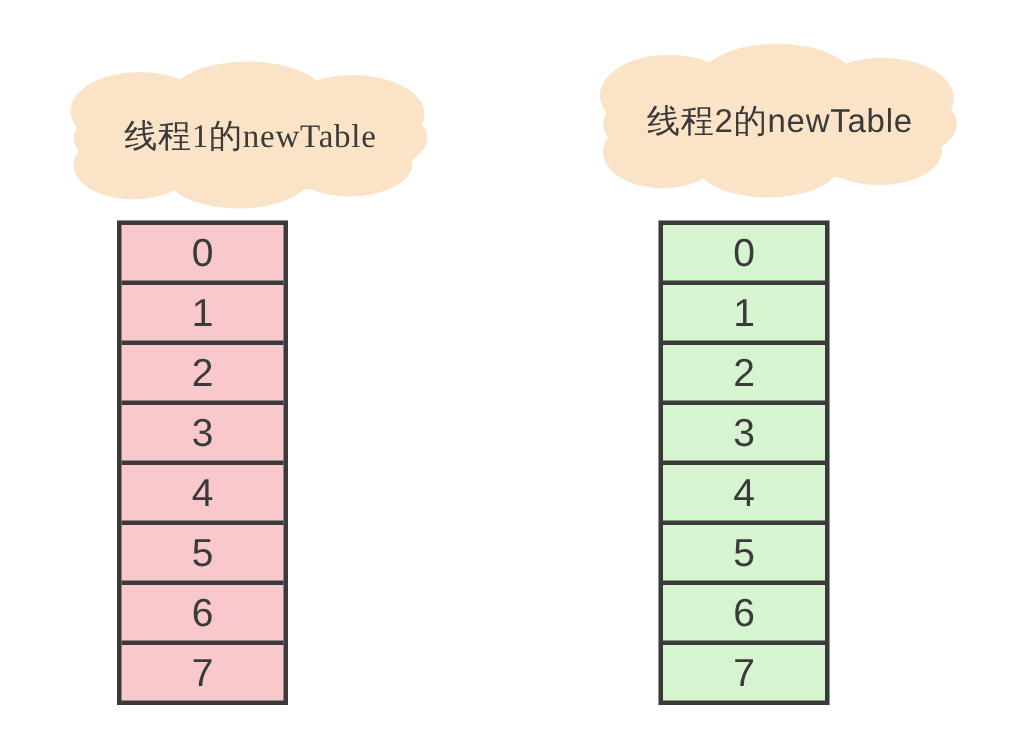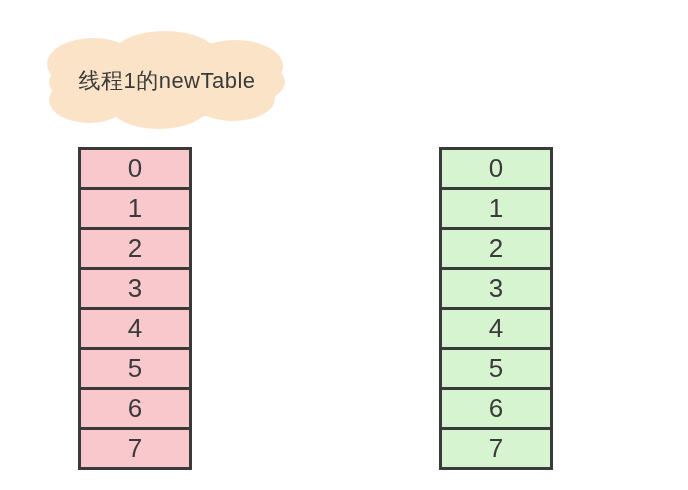--- a/index.html
+++ b/index.html
@@ -30,21 +30,21 @@
   }
   .cloud-blob { fill: var(--cloud, #fbe3c8); }
   .cloud-label {
     position: relative;
     z-index: 1;
     font-size: 22px;
     color: var(--text, #3a3a3a);
     letter-spacing: 0.5px;
     white-space: nowrap;
   }
-  #cloud-1 { left: 33px;  top: 28px;  width: 268px; height: 105px; }
+  #cloud-1 { left: 33px;  top: 38px;  width: 268px; height: 105px; font-family: Liberation Serif, serif; }
   #cloud-2 { left: 386px; top: 26px;  width: 268px; height: 110px; }
 
   
   .array-table {
     position: absolute;
     top: 147px;
     width: 114px;
     height: 323px;
     box-sizing: border-box;
     border: 3px solid var(--border, #3a3a3a);
@@ -77,20 +77,34 @@
         <ellipse cx="132" cy="27" rx="52" ry="24"></ellipse>
         <ellipse cx="202" cy="38" rx="48" ry="26"></ellipse>
         <ellipse cx="56" cy="72" rx="40" ry="23"></ellipse>
         <ellipse cx="126" cy="79" rx="48" ry="22"></ellipse>
         <ellipse cx="200" cy="71" rx="42" ry="22"></ellipse>
       </g>
     </svg>
     <span class="cloud-label">线程1的newTable</span>
   </div>
 
+  <div class="cloud" id="cloud-2">
+    <svg viewBox="0 0 268 105" preserveAspectRatio="none" aria-hidden="true">
+      <g class="cloud-blob">
+        <ellipse cx="134" cy="54" rx="118" ry="36"></ellipse>
+        <ellipse cx="60" cy="36" rx="46" ry="26"></ellipse>
+        <ellipse cx="132" cy="27" rx="52" ry="24"></ellipse>
+        <ellipse cx="202" cy="38" rx="48" ry="26"></ellipse>
+        <ellipse cx="56" cy="72" rx="40" ry="23"></ellipse>
+        <ellipse cx="126" cy="79" rx="48" ry="22"></ellipse>
+        <ellipse cx="200" cy="71" rx="42" ry="22"></ellipse>
+      </g>
+    </svg>
+    <span class="cloud-label">线程2的newTable</span>
+  </div>
 
   <div class="array-table" id="array-1">
       <div class="cell">0</div>
       <div class="cell">1</div>
       <div class="cell">2</div>
       <div class="cell">3</div>
       <div class="cell">4</div>
       <div class="cell">5</div>
       <div class="cell">6</div>
       <div class="cell">7</div>

